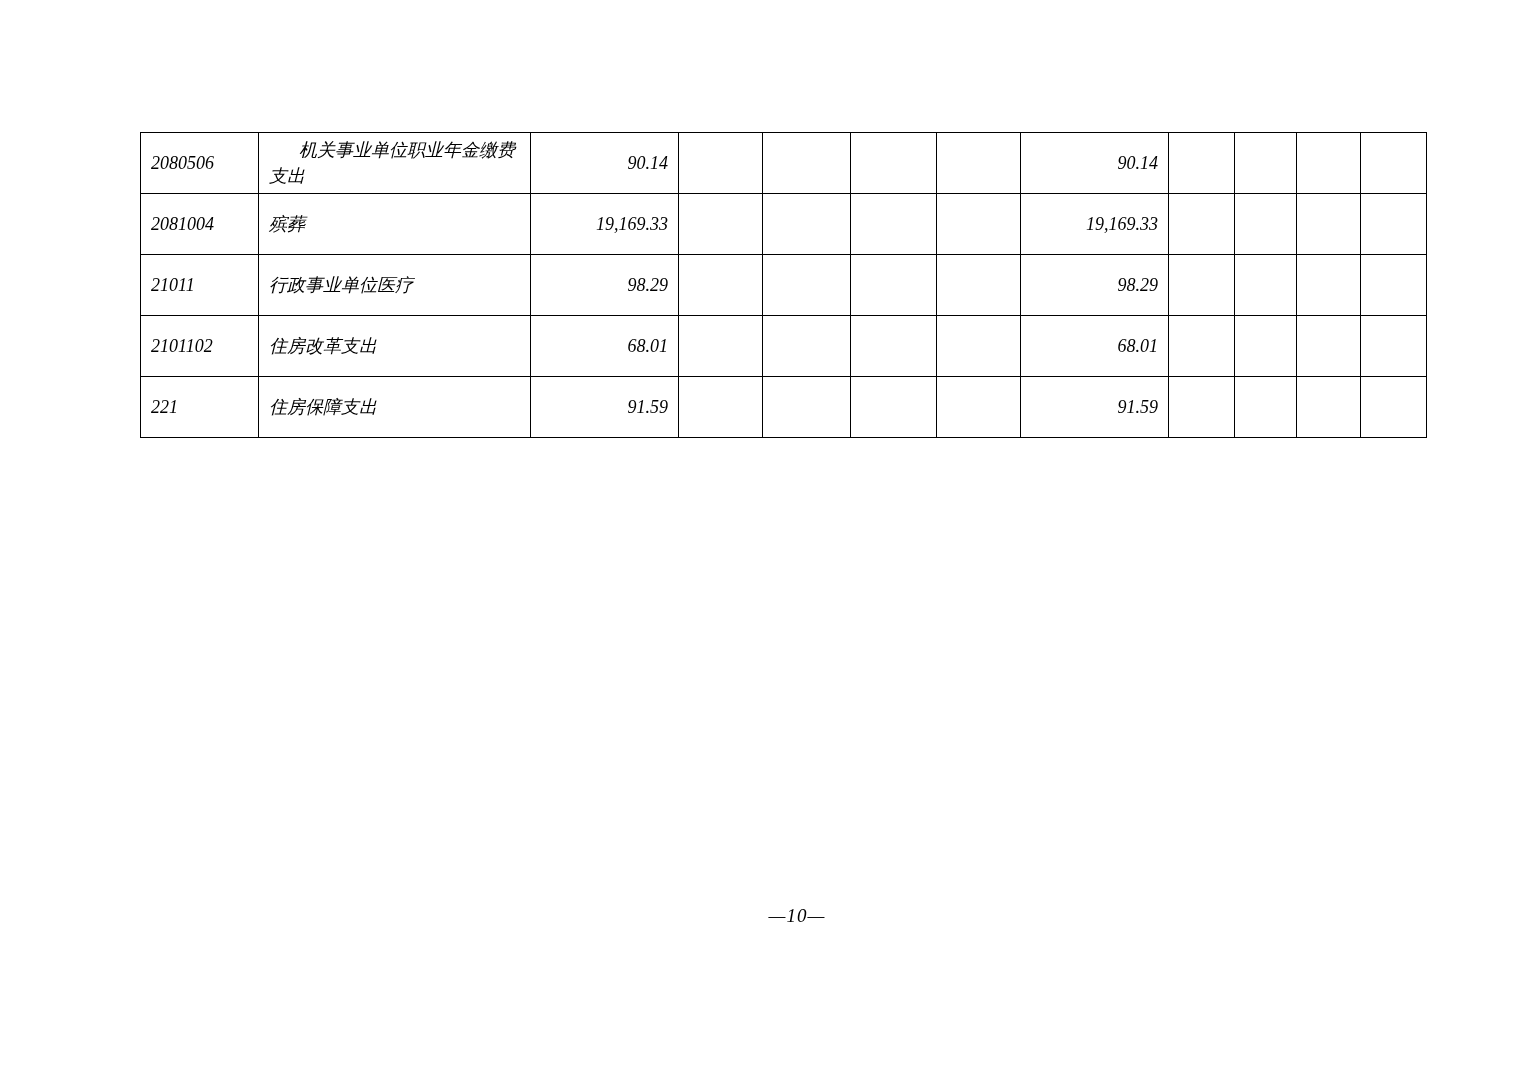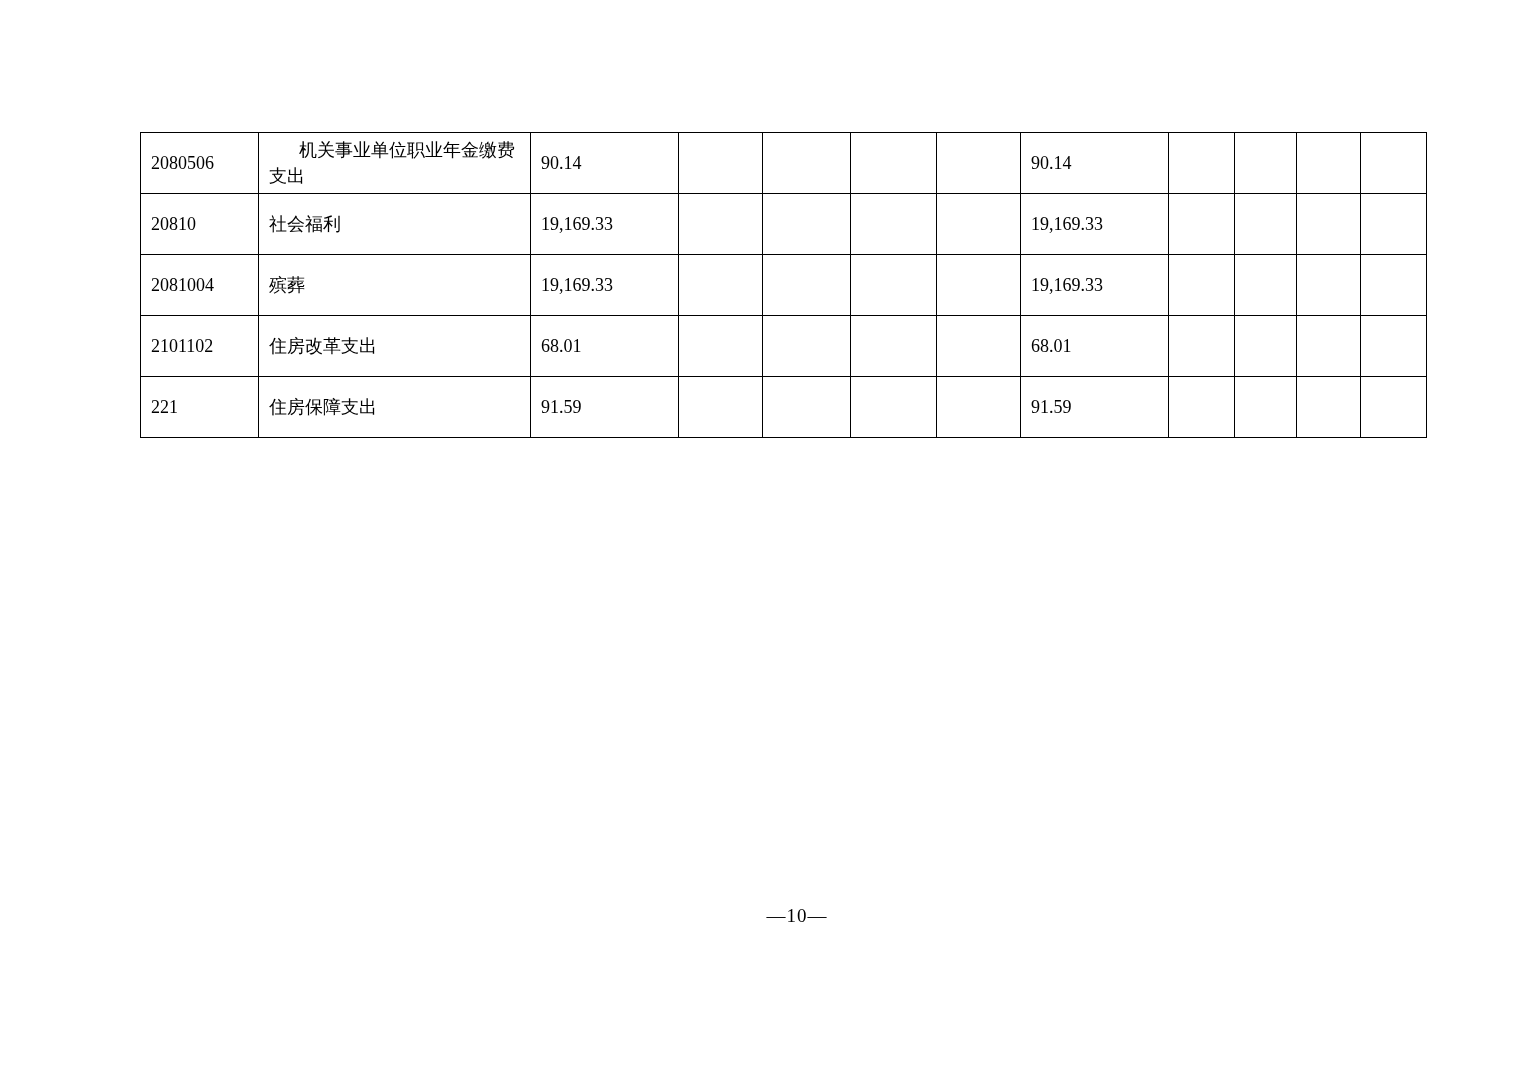--- a/index.html
+++ b/index.html
@@ -13,20 +13,21 @@
     font-family: "Liberation Serif", "DejaVu Serif", serif;
     color: #000000;
     position: relative;
     overflow: hidden;
   }
   .page {
     position: absolute;
     left: 0; top: 0;
     width: 1520px;
     height: 814px;
+    font-style: italic;
   }
   .budget-table {
     position: absolute;
     left: 140px;
     top: 132px;
     width: 1242px;
     border-collapse: collapse;
     table-layout: fixed;
   }
   .budget-table td {
@@ -41,21 +42,21 @@
     width: 118px;
     text-align: left;
     white-space: nowrap;
   }
   .c-name {
     width: 272px;
     text-align: left;
   }
   .c-amt {
     width: 148px;
-    text-align: left;
+    text-align: right;
     padding-right: 16px;
     white-space: nowrap;
   }
   .c-blank1 { width: 84px; }
   .c-blank2 { width: 88px; }
   .c-blank3 { width: 86px; }
   .c-blank4 { width: 84px; }
   .c-blank5 { width: 66px; }
   .c-blank6 { width: 62px; }
   .c-blank7 { width: 64px; }
@@ -113,42 +114,42 @@
           <td class="c-blank2"></td>
           <td class="c-blank3"></td>
           <td class="c-blank4"></td>
           <td class="c-amt">90.14</td>
           <td class="c-blank5"></td>
           <td class="c-blank6"></td>
           <td class="c-blank7"></td>
           <td class="c-blank8"></td>
         </tr>
         <tr>
-          <td class="c-code code-ind-2">20810</td>
-          <td class="c-name ind-1">社会福利</td>
+          <td class="c-code code-ind-2">2081004</td>
+          <td class="c-name ind-1">殡葬</td>
           <td class="c-amt">19,169.33</td>
           <td class="c-blank1"></td>
           <td class="c-blank2"></td>
           <td class="c-blank3"></td>
           <td class="c-blank4"></td>
           <td class="c-amt">19,169.33</td>
           <td class="c-blank5"></td>
           <td class="c-blank6"></td>
           <td class="c-blank7"></td>
           <td class="c-blank8"></td>
         </tr>
         <tr>
-          <td class="c-code code-ind-2">2081004</td>
-          <td class="c-name ind-1">殡葬</td>
-          <td class="c-amt">19,169.33</td>
+          <td class="c-code code-ind-1">21011</td>
+          <td class="c-name ind-2">行政事业单位医疗</td>
+          <td class="c-amt">98.29</td>
           <td class="c-blank1"></td>
           <td class="c-blank2"></td>
           <td class="c-blank3"></td>
           <td class="c-blank4"></td>
-          <td class="c-amt">19,169.33</td>
+          <td class="c-amt">98.29</td>
           <td class="c-blank5"></td>
           <td class="c-blank6"></td>
           <td class="c-blank7"></td>
           <td class="c-blank8"></td>
         </tr>
         <tr>
           <td class="c-code code-ind-2">2101102</td>
           <td class="c-name ind-1">住房改革支出</td>
           <td class="c-amt">68.01</td>
           <td class="c-blank1"></td>

